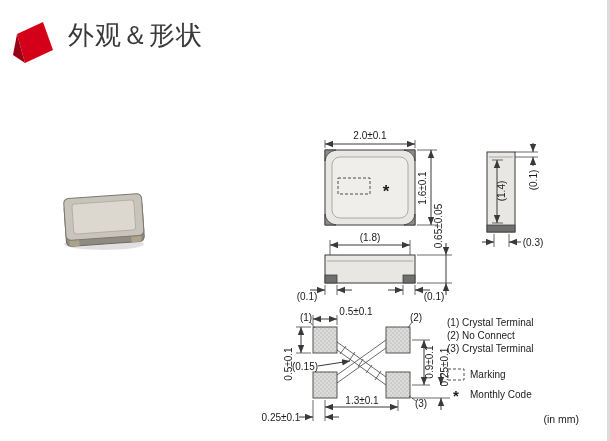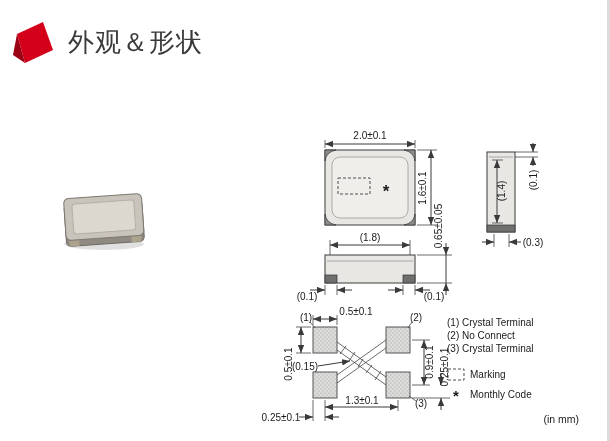--- a/index.html
+++ b/index.html
@@ -1,21 +1,21 @@
 <!DOCTYPE html>
 <html><head>
 <meta charset="utf-8">
 <style>
   html,body{margin:0;padding:0;background:#fff;}
   .page{
     position:relative;width:610px;height:441px;background:#ffffff;
     box-sizing:border-box;border-right:3px solid #dcdcdc;overflow:hidden;
     font-family:"Liberation Sans", sans-serif;
   }
-  .header{position:absolute;left:10px;top:18px;display:flex;align-items:center;gap:12px;}
+  .header{position:absolute;left:10px;top:18px;display:flex;gap:12px;}
   .page-title{font-size:26px;color:#3a3a3a;letter-spacing:1px;}
   .photo{position:absolute;left:56px;top:188px;}
   svg.drawing{position:absolute;left:0;top:0;}
   svg text{font-family:"Liberation Sans", sans-serif;fill:#1a1a1a;font-size:10px;}
   .ln{stroke:#3a3a3a;stroke-width:1;fill:none;}
   .ext{stroke:#3a3a3a;stroke-width:0.75;fill:none;}
   .thin{stroke:#9a9a97;stroke-width:0.8;fill:none;}
   .bodyf{fill:#e8e7e4;stroke:#3a3a3a;stroke-width:1;}
   .padf{fill:#6f6f6d;stroke:#3a3a3a;stroke-width:0.75;}
   .cast{fill:#8c8c8a;stroke:#3a3a3a;stroke-width:0.75;}

